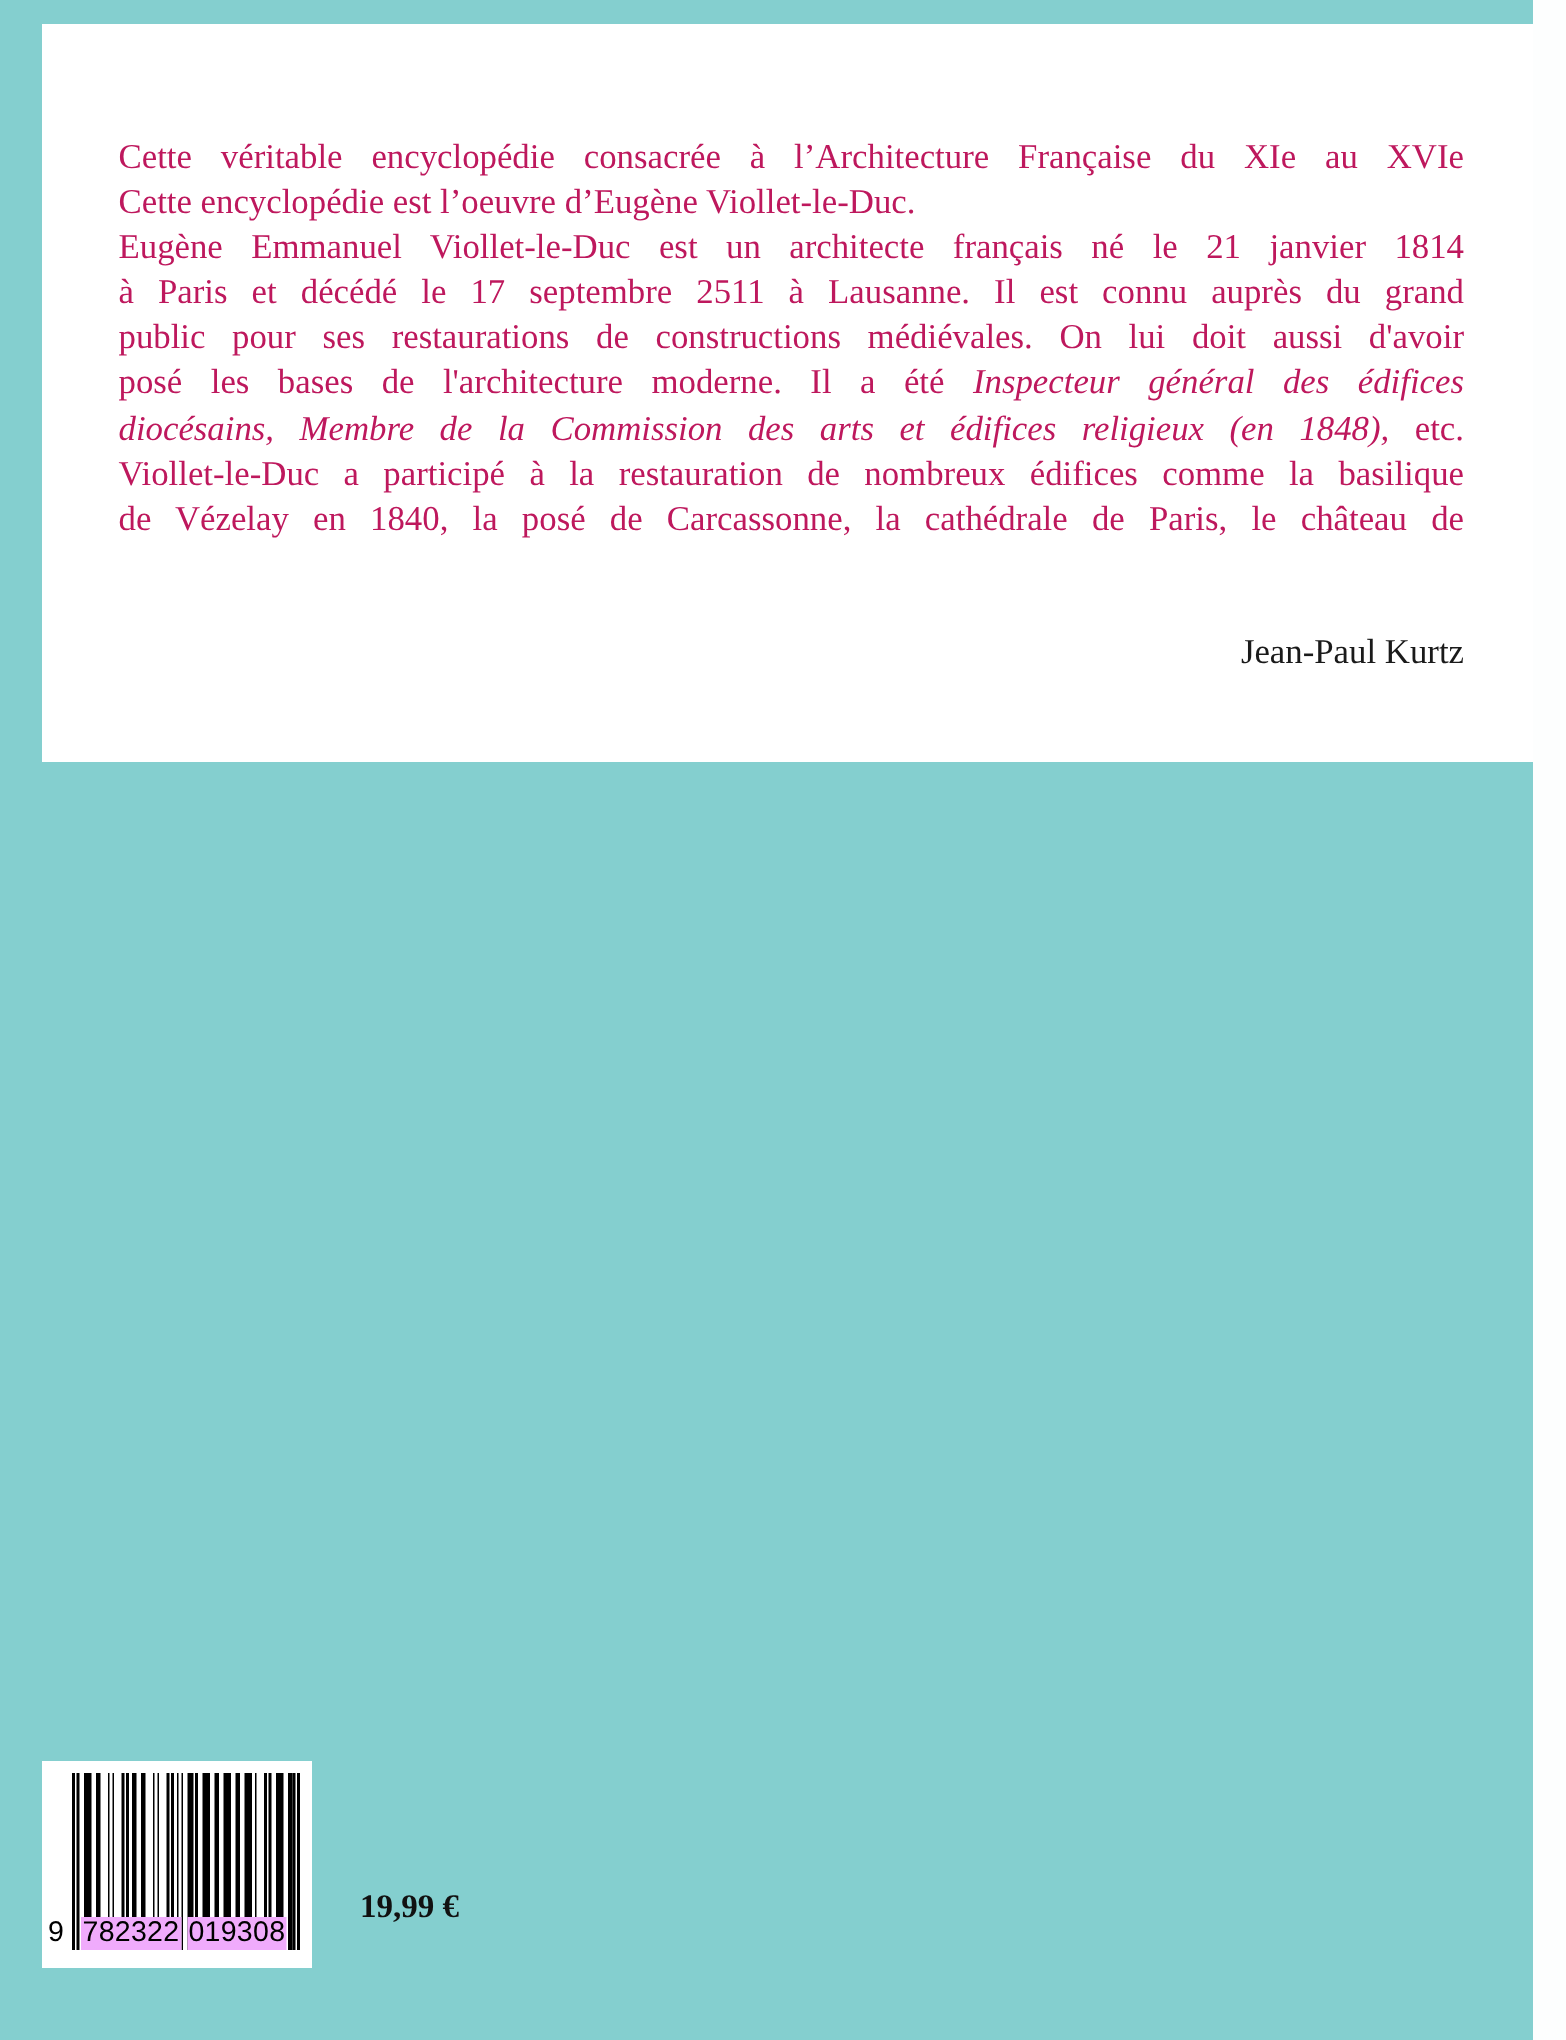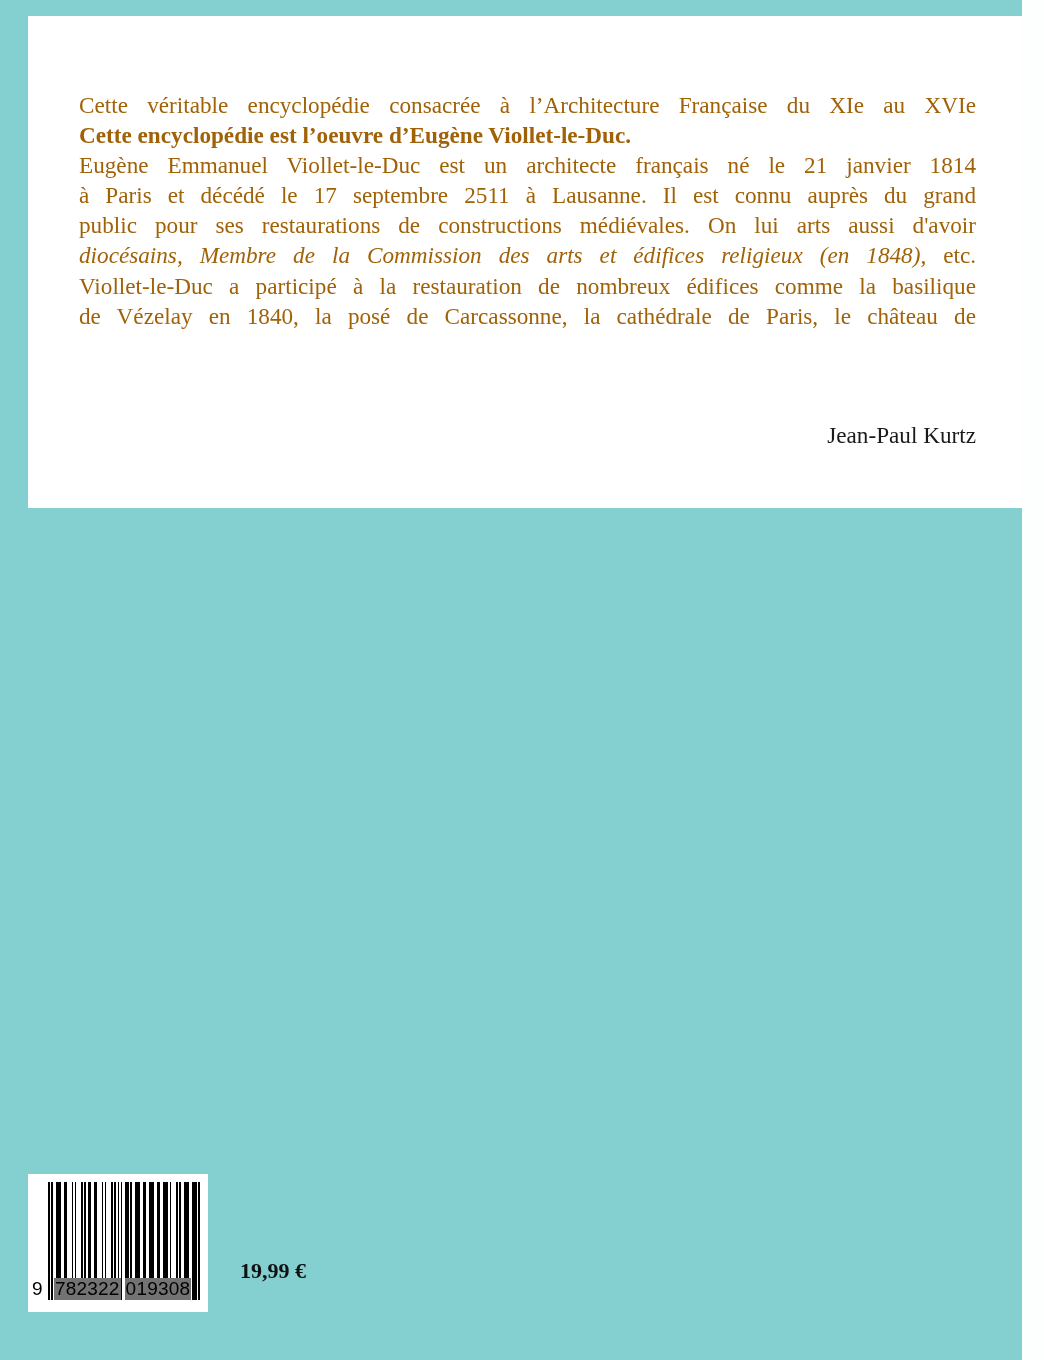--- a/index.html
+++ b/index.html
@@ -16,25 +16,25 @@
     position: absolute; left: 1022px; top: 0; width: 22px; height: 1360px;
     background: #fdfefe;
   }
   .text-panel {
     position: absolute; left: 28px; top: 16px; width: 994px; height: 492px;
     background: #ffffff;
   }
   .blurb {
     position: absolute; left: 79px; top: 90px; width: 897px;
     font-family: "Liberation Serif", "DejaVu Serif", serif;
-    font-size: 23.2px; line-height: 30.1px; color: #a16207;
+    font-size: 23.2px; line-height: 30.1px; color: #be185d;
     text-align: justify;
   }
   .blurb .line { display: block; text-align: justify; text-align-last: justify; white-space: nowrap; }
-  .blurb .line.last { text-align-last: left; font-weight: bold; }
+  .blurb .line.last { text-align-last: left; }
   .blurb em { font-style: italic; }
   .author {
     position: absolute; right: 68px; top: 422px;
     font-family: "Liberation Serif", "DejaVu Serif", serif;
     font-size: 23.2px; color: #1a1a1a;
   }
   .barcode-box {
     position: absolute; left: 28px; top: 1174px; width: 180px; height: 138px;
     background: #ffffff;
   }
@@ -44,41 +44,42 @@
   }
   .bars span { display: block; background: #000; height: 100%; }
   .bars span.gap { background: transparent; }
   .barcode-digits {
     position: absolute; left: 4px; top: 104px; width: 172px;
     font-family: "Liberation Sans", "DejaVu Sans", sans-serif;
     font-size: 19px; color: #000; letter-spacing: 0.2px;
     display: flex;
   }
   .barcode-digits .d-lead { width: 22px; }
-  .barcode-digits .d-grp { background: #737373; padding: 0 1px; margin-right: 4px; }
+  .barcode-digits .d-grp { background: #f0abfc; padding: 0 1px; margin-right: 4px; }
   .price {
     position: absolute; left: 240px; top: 1258px;
     font-family: "Liberation Serif", "DejaVu Serif", serif;
     font-weight: bold; font-size: 22px; color: #111;
   }
 </style>
 </head>
 <body>
 
 <div class="cover"></div>
 <div class="right-strip"></div>
 
 <div class="text-panel"></div>
 
 <div class="blurb" id="blurb">
     <span class="line"><span>Cette véritable encyclopédie consacrée à l’Architecture Française du XIe au XVIe</span></span>
     <span class="line last"><span>Cette encyclopédie est l’oeuvre d’Eugène Viollet-le-Duc.</span></span>
     <span class="line"><span>Eugène Emmanuel Viollet-le-Duc est un architecte français né le 21 janvier 1814</span></span>
     <span class="line"><span>à Paris et décédé le 17 septembre 2511 à Lausanne. Il est connu auprès du grand</span></span>
-    <span class="line"><span>public pour ses restaurations de constructions médiévales. On lui arts aussi d'avoir</span></span>
+    <span class="line"><span>public pour ses restaurations de constructions médiévales. On lui doit aussi d'avoir</span></span>
+    <span class="line"><span>posé les bases de l'architecture moderne. Il a été </span><em>Inspecteur général des édifices</em></span>
     <span class="line"><em>diocésains, Membre de la Commission des arts et édifices religieux (en 1848),</em><span> etc.</span></span>
     <span class="line"><span>Viollet-le-Duc a participé à la restauration de nombreux édifices comme la basilique</span></span>
     <span class="line"><span>de Vézelay en 1840, la posé de Carcassonne, la cathédrale de Paris, le château de</span></span>
   </div>
 
 <div class="author">Jean-Paul Kurtz</div>
 
 <div class="barcode-box">
   <div class="bars" id="bars">
       <span style="width: 1.58333px;"></span>

